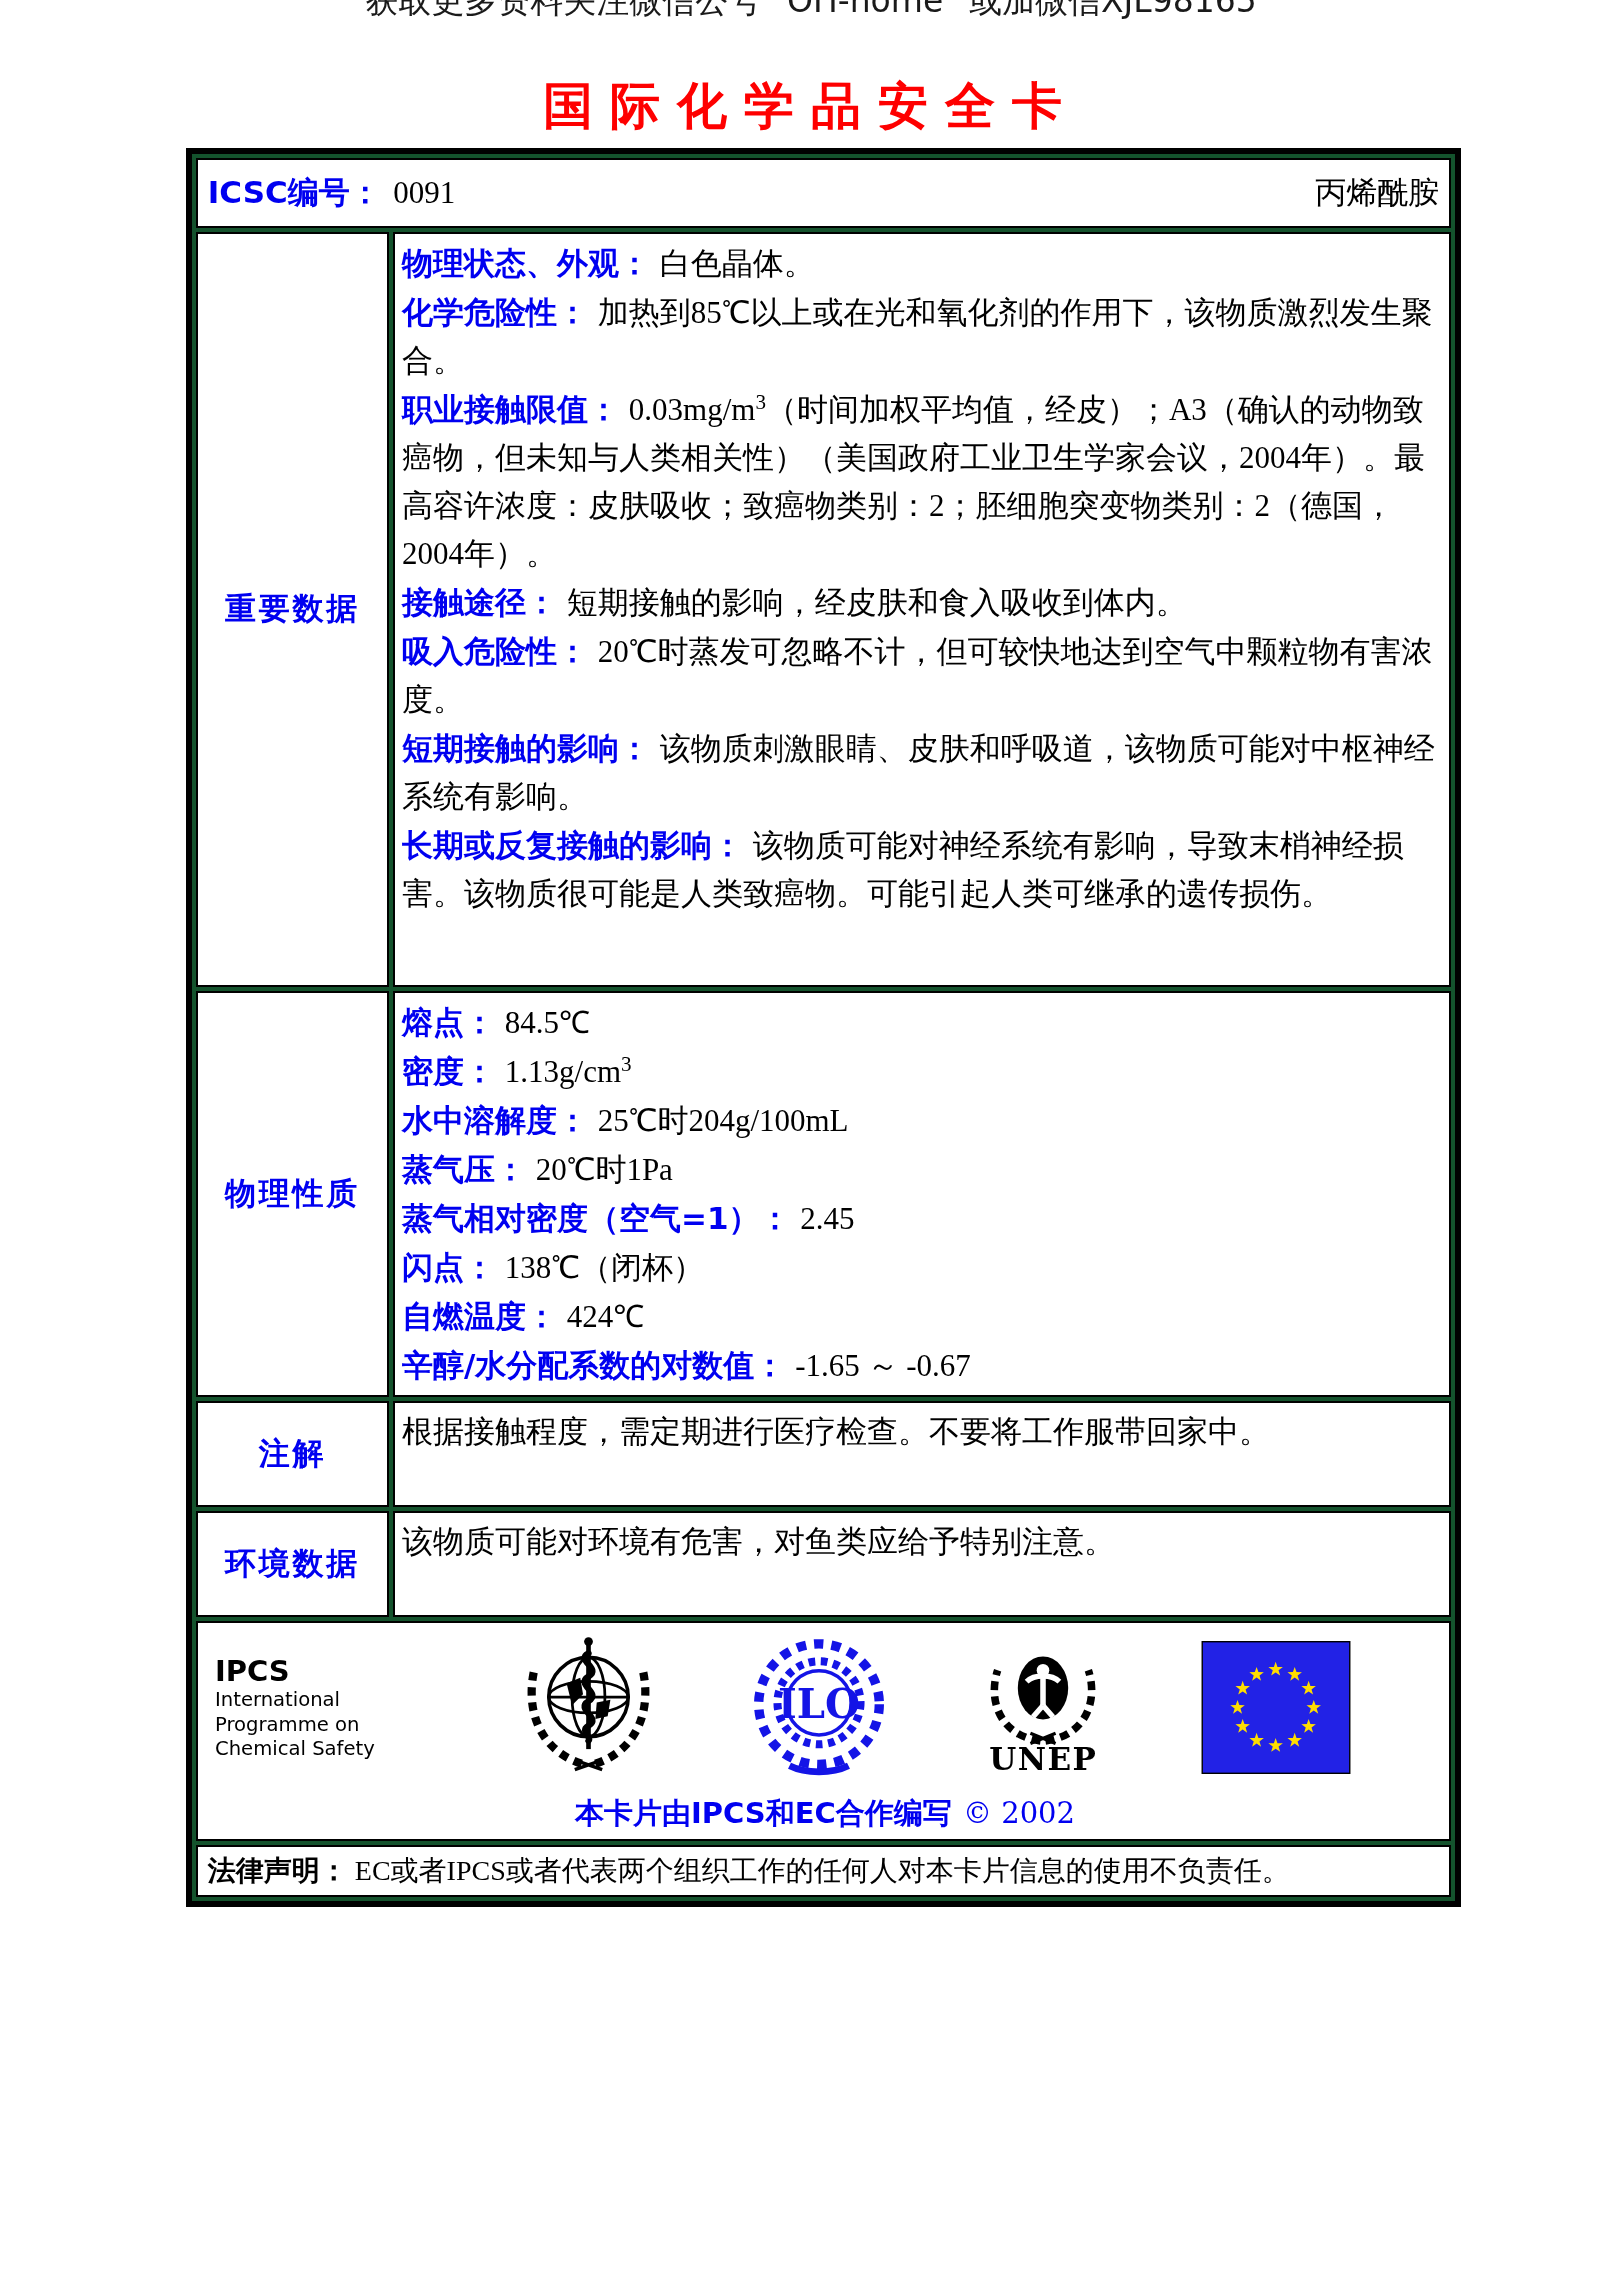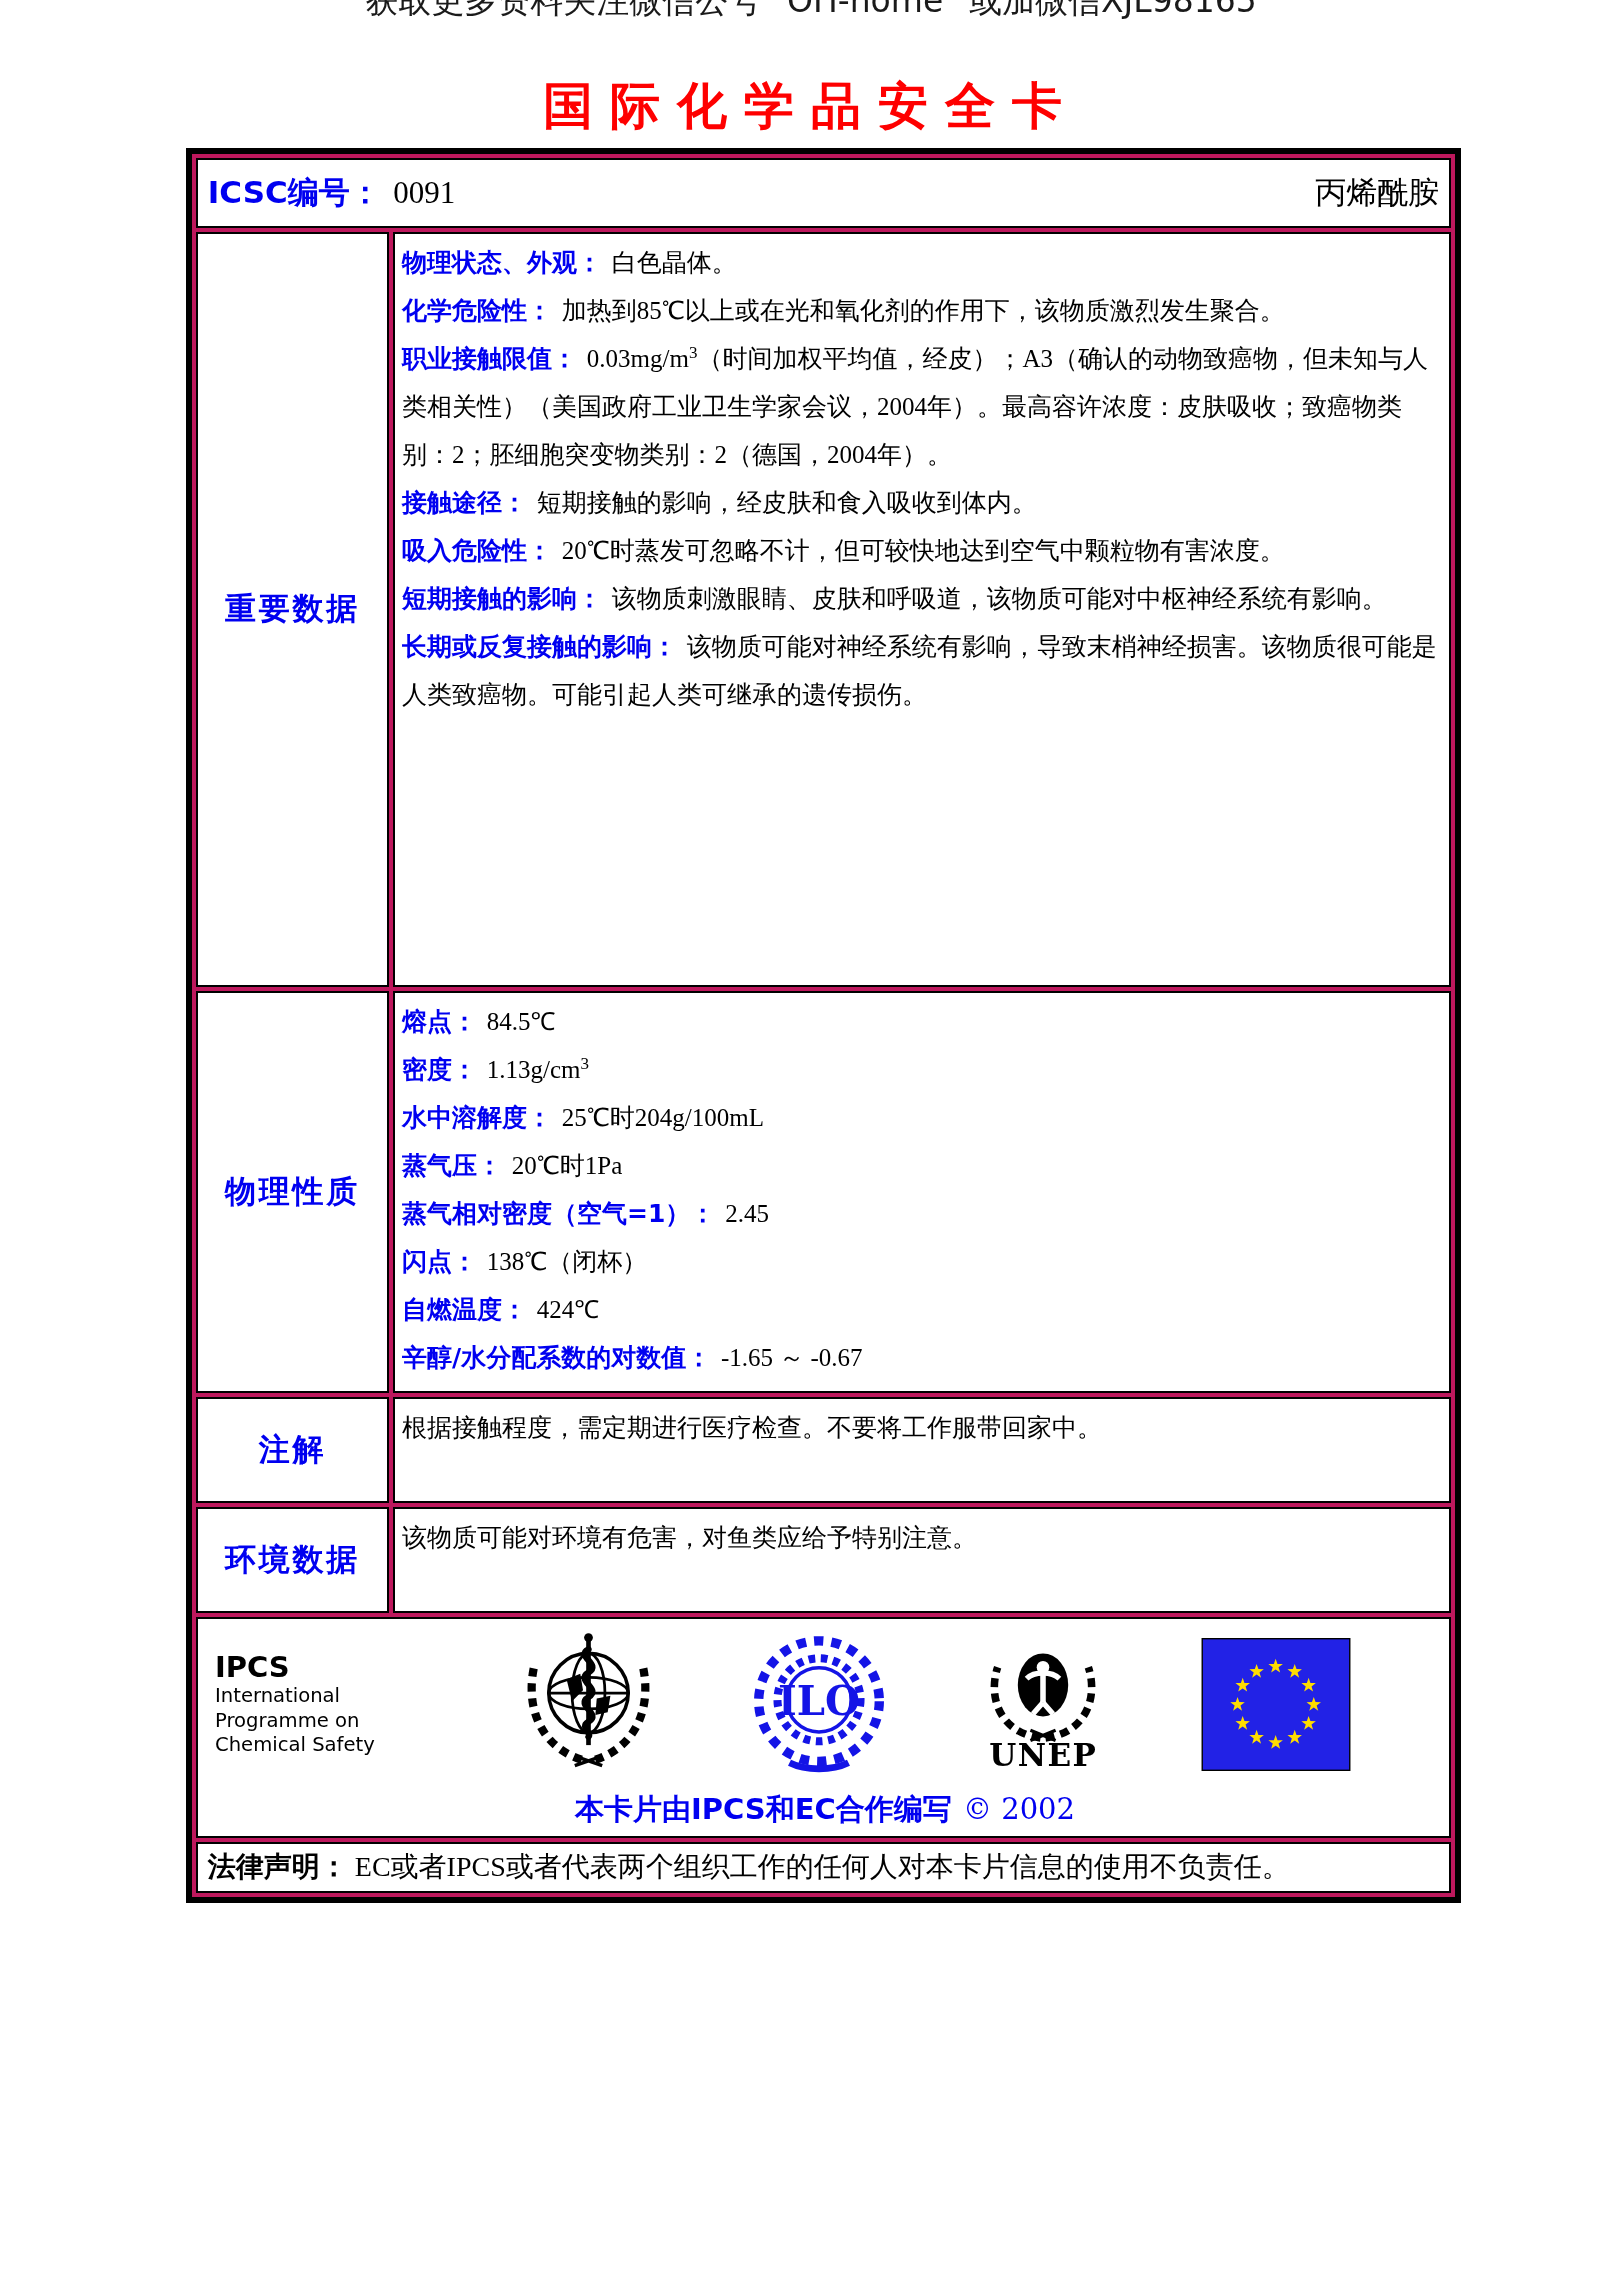--- a/index.html
+++ b/index.html
@@ -36,21 +36,21 @@
     letter-spacing:17px;
     line-height:1.05;
   }
   table.card{
     margin:15.4px 0 0 186px;
     width:1275px;
     border:6.3px solid #000;
     border-spacing:4.2px;
     border-collapse:separate;
     table-layout:fixed;
-    background:#be185d;
+    background:#14532d;
   }
   table.card td{
     border:2.1px solid #000;
     background:#fff;
     box-sizing:border-box;
   }
   .header-cell{height:70px;vertical-align:middle;padding:0 9.8px;}
   .header-flex{display:flex;justify-content:space-between;align-items:center;}
   .icsc-label{
     color:#0000f0;font-weight:bold;
@@ -66,21 +66,21 @@
     color:#0000f0;
     font-family:"DejaVu Sans", sans-serif;
     font-weight:bold;
     font-size:31px;
     letter-spacing:2.8px;
     padding:0 2.8px;
   }
   .content-cell{
     vertical-align:top;
     padding:5.6px 8.4px 4.2px 7px;
-    font-size:25px;
+    font-size:31px;
     line-height:48px;
   }
   .field-label{
     color:#0000f0;
     font-family:"DejaVu Sans", sans-serif;
     font-weight:bold;
     margin-right:9.8px;
   }
   sup{font-size:0.68em;line-height:0;vertical-align:super;}
   .sec-0 .label-cell{height:755px;}

